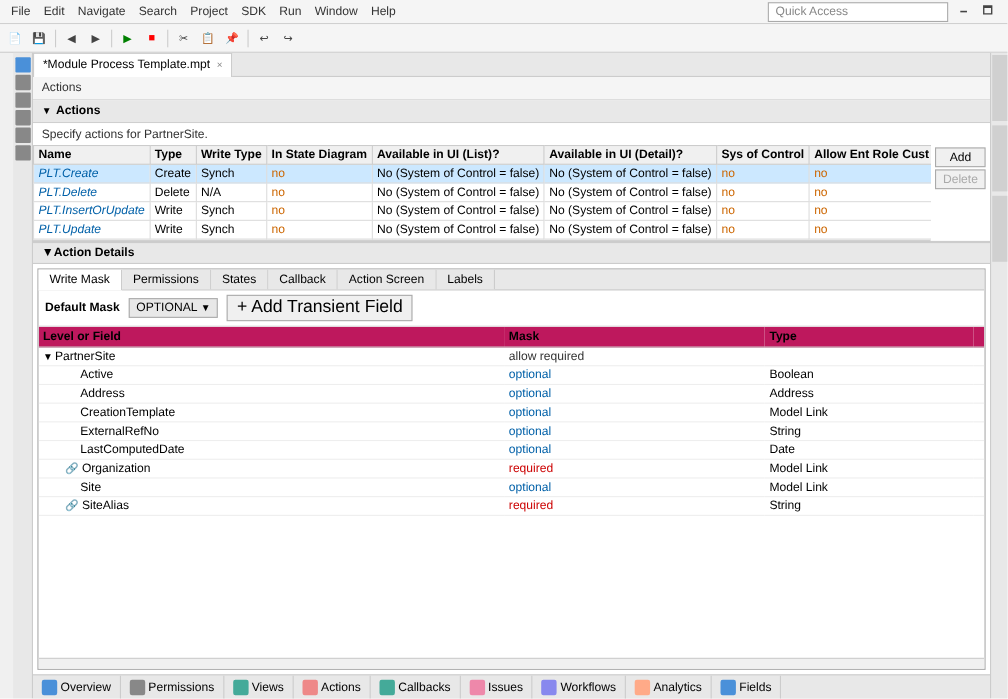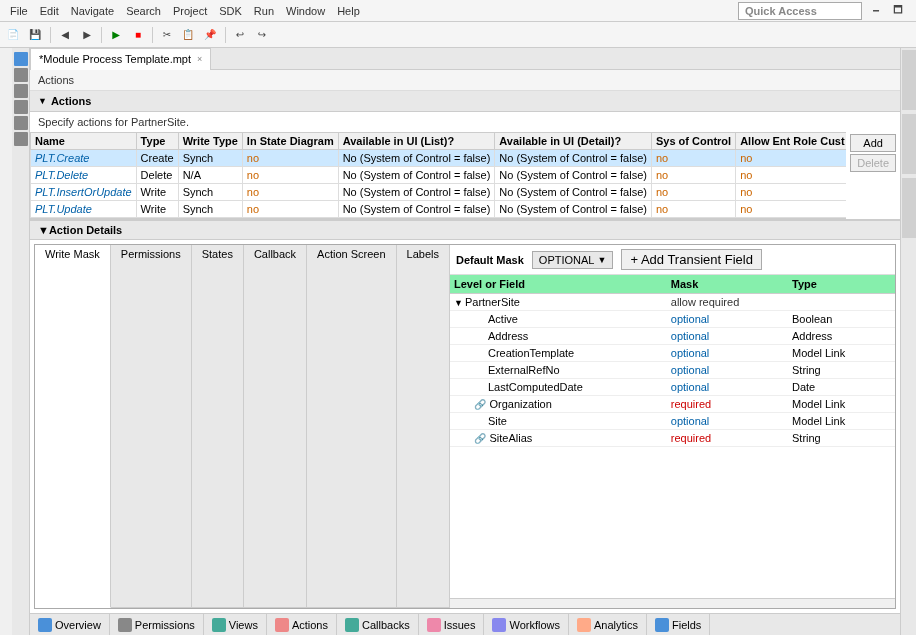--- a/index.html
+++ b/index.html
@@ -2,21 +2,21 @@
 <html><head>
   <meta charset="utf-8">
   <style>
     * { box-sizing: border-box; margin: 0; padding: 0; }
     body { font-family: 'Segoe UI', Arial, sans-serif; font-size: 11px; background: #f0f0f0; overflow: hidden; width: 916px; height: 635px; }
 
     
     .menu-bar { display: flex; align-items: center; background: #f5f5f5; border-bottom: 1px solid #ccc; height: 22px; padding: 0 4px; }
     .menu-item { padding: 2px 6px; cursor: pointer; font-size: 11px; color: #333; }
     .menu-spacer { flex: 1; }
-    .quick-access-box { display: flex; align-items: center; background: white; border: 1px solid #aaa; padding: 1px 6px; font-size: 11px; width: 124px; height: 18px; margin-right: 4px; font-weight: bold; }
+    .quick-access-box { display: flex; align-items: center; background: white; border: 1px solid #aaa; padding: 1px 6px; font-size: 11px; width: 164px; height: 18px; margin-right: 4px; }
 
     
     .toolbar { display: flex; align-items: center; background: #f5f5f5; border-bottom: 1px solid #ccc; height: 26px; padding: 0 4px; gap: 2px; }
     .tb-btn { width: 20px; height: 20px; border: 1px solid transparent; background: transparent; cursor: pointer; display: flex; align-items: center; justify-content: center; font-size: 10px; color: #444; }
     .tb-sep { width: 1px; height: 16px; background: #ccc; margin: 0 2px; }
 
     
     .main-area { display: flex; height: calc(635px - 22px - 26px); padding-left: 12px; }
 
     
@@ -52,35 +52,35 @@
 
     
     .btn-add { background: #f0f0f0; border: 1px solid #aaa; padding: 2px 10px; cursor: pointer; font-size: 11px; }
     .btn-delete { background: #f0f0f0; border: 1px solid #aaa; padding: 2px 6px; cursor: pointer; font-size: 11px; color: #aaa; }
     .btn-right-panel { display: flex; flex-direction: column; gap: 2px; padding: 2px 4px; }
 
     
     .action-details-header { display: flex; align-items: center; padding: 3px 8px; background: #e8e8e8; border-bottom: 1px solid #ccc; border-top: 1px solid #ccc; cursor: pointer; font-size: 11px; font-weight: bold; }
 
     
-    .inner-tabs-container { border: 1px solid #aaa; margin: 4px; flex: 1; display: flex; overflow: hidden; }
+    .inner-tabs-container { border: 1px solid #aaa; margin: 4px; flex: 1; display: flex; flex-direction: column; overflow: hidden; }
     .inner-tab-bar { display: flex; background: #e8e8e8; border-bottom: 1px solid #ccc; }
     .inner-tab { padding: 3px 10px; font-size: 11px; cursor: pointer; border-right: 1px solid #ccc; background: #e8e8e8; }
     .inner-tab.active { background: white; border-bottom: 1px solid white; margin-bottom: -1px; }
 
     
     .mask-row { display: flex; align-items: center; padding: 4px 6px; border-bottom: 1px solid #ddd; gap: 8px; }
     .mask-label { font-size: 11px; font-weight: bold; }
     .optional-btn { background: #e8e8e8; border: 1px solid #aaa; padding: 2px 6px; font-size: 11px; cursor: pointer; display: flex; align-items: center; gap: 3px; }
     .optional-btn .arrow { font-size: 9px; }
-    .add-field-btn { background: #f0f0f0; border: 1px solid #aaa; padding: 2px 8px; font-size: 13px; cursor: pointer; display: flex; align-items: center; gap: 3px; }
+    .add-field-btn { background: #f0f0f0; border: 1px solid #aaa; padding: 2px 8px; font-size: 16px; cursor: pointer; display: flex; align-items: center; gap: 3px; }
 
     
     .field-table { width: 100%; border-collapse: collapse; font-size: 11px; }
-    .field-table th { background: #86efac; border-bottom: 1px solid #ccc; padding: 3px 4px; text-align: left; font-weight: bold; }
+    .field-table th { background: #be185d; border-bottom: 1px solid #ccc; padding: 3px 4px; text-align: left; font-weight: bold; }
     .field-table td { border-bottom: 1px solid #eee; padding: 2px 4px; }
     .field-wrapper { flex: 1; overflow-y: auto; overflow-x: auto; }
 
     
     .bottom-tabs { display: flex; align-items: center; background: #e8e8e8; border-top: 1px solid #ccc; height: 22px; overflow: hidden; }
     .bottom-tab { display: flex; align-items: center; padding: 2px 8px; font-size: 11px; cursor: pointer; border-right: 1px solid #ccc; white-space: nowrap; height: 22px; gap: 3px; }
 
     
     .right-sidebar { width: 16px; background: #e8e8e8; border-left: 1px solid #ccc; display: flex; flex-direction: column; align-items: center; }
 

